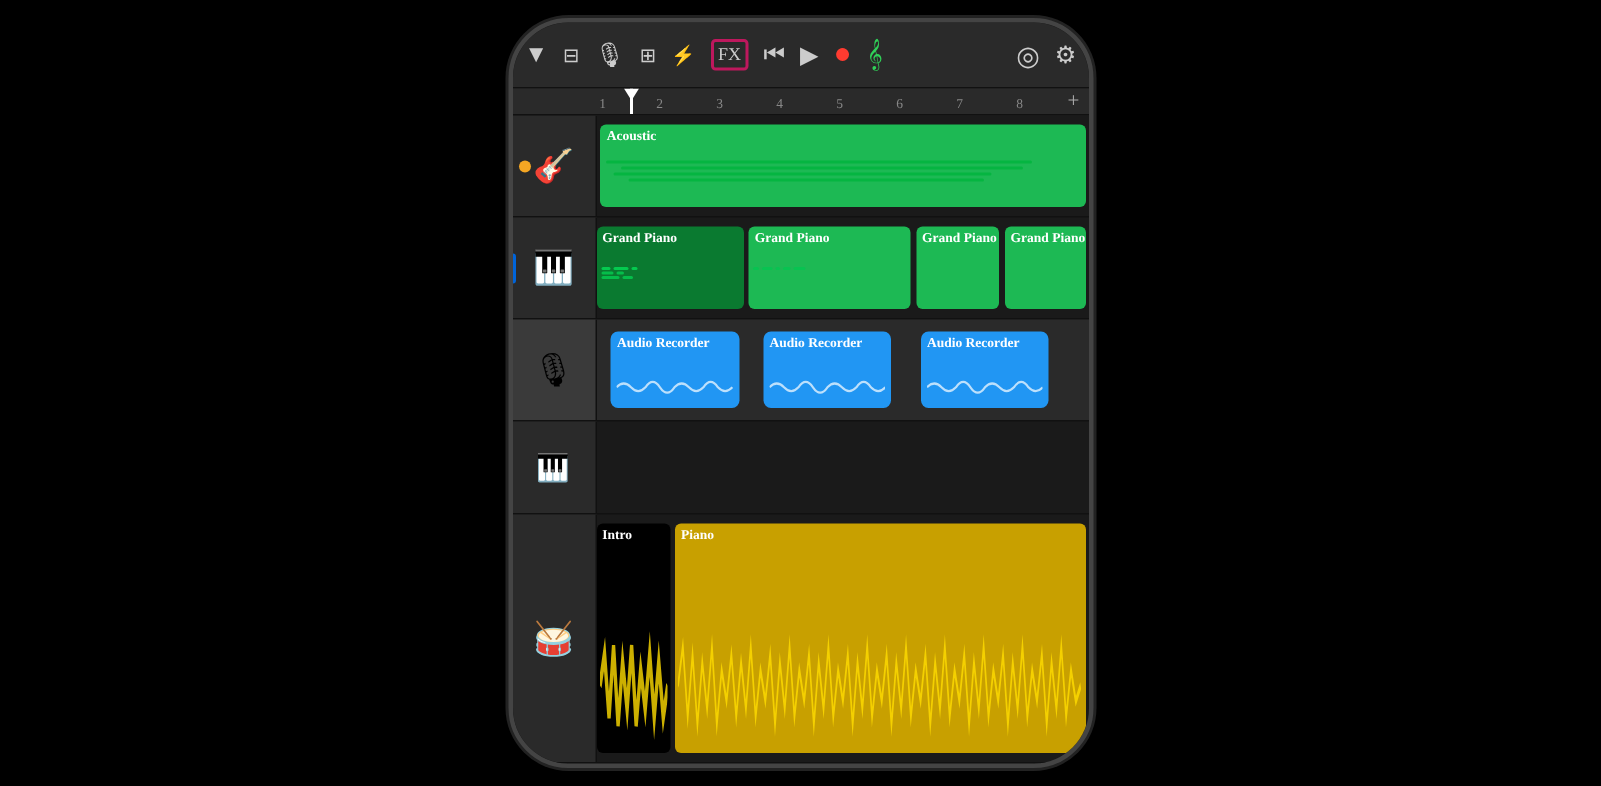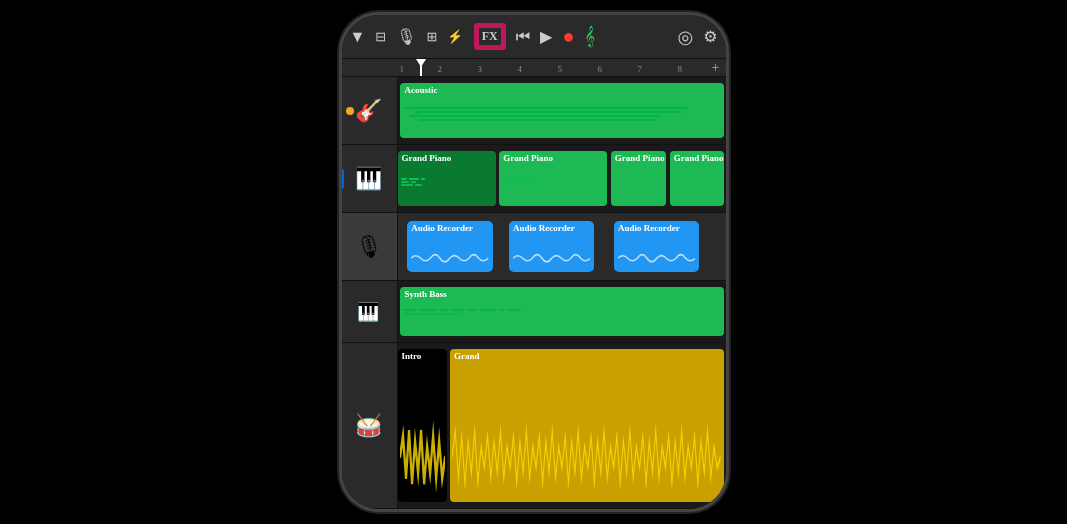--- a/index.html
+++ b/index.html
@@ -153,21 +153,21 @@
 <body>
 
 <div class="phone-frame">
 
   <div class="toolbar">
     <span class="toolbar-icon">▼</span>
     <span class="toolbar-icon" style="font-size:13px;">⊟</span>
     <span class="toolbar-icon">🎙</span>
     <span class="toolbar-icon" style="font-size:13px;">⊞</span>
     <span class="toolbar-icon" style="font-size:13px;">⚡</span>
-    <span class="toolbar-icon" style="font-size:12px;font-weight:bold;border:5px solid #be185d;border-radius:3px;padding:1px 3px;text-align:center;">FX</span>
+    <span class="toolbar-icon" style="font-size:12px;font-weight:normal;border:2px solid #be185d;border-radius:3px;padding:1px 3px;text-align:center;">FX</span>
     <span class="toolbar-icon">⏮</span>
     <span class="toolbar-icon">▶</span>
     <span class="toolbar-icon red">●</span>
     <span class="toolbar-icon green" style="font-size:18px;">𝄞</span>
     <div class="toolbar-spacer"></div>
     <span class="toolbar-icon" style="font-size:18px;">◎</span>
     <span class="toolbar-icon" style="font-size:16px;">⚙</span>
   </div>
 
   <div class="ruler">
@@ -296,63 +296,40 @@
           
           
         </div>
       </div>
     </div>
 
     <div class="track-row" style="height:62px;">
       <div class="track-header">
         <span class="track-icon" style="font-size:18px;">🎹</span>
       </div>
-      <div class="track-content">
-        <div style="position:absolute;left:2px;top:6px;bottom:6px;right:2px;background:#1db954;border-radius:4px;overflow:hidden;">
-          <span style="position:absolute;top:2px;left:5px;font-size:9px;font-weight:bold;color:#fff;">Synth Bass</span>
-          <div style="position:absolute;bottom:3px;left:4px;right:4px;height:50%;">
-            <div style="display:flex;gap:2px;margin-bottom:2px;flex-wrap:wrap;">
-              <div style="width:12px;height:2px;background:rgba(0,180,60,0.7);border-radius:1px;"></div>
-              <div style="width:20px;height:2px;background:rgba(0,180,60,0.7);border-radius:1px;"></div>
-              <div style="width:8px;height:2px;background:rgba(0,180,60,0.7);border-radius:1px;"></div>
-              <div style="width:15px;height:2px;background:rgba(0,180,60,0.7);border-radius:1px;"></div>
-              <div style="width:10px;height:2px;background:rgba(0,180,60,0.7);border-radius:1px;"></div>
-              <div style="width:18px;height:2px;background:rgba(0,180,60,0.7);border-radius:1px;"></div>
-              <div style="width:6px;height:2px;background:rgba(0,180,60,0.7);border-radius:1px;"></div>
-              <div style="width:14px;height:2px;background:rgba(0,180,60,0.7);border-radius:1px;"></div>
-            </div>
-            <div style="display:flex;gap:2px;flex-wrap:wrap;">
-              <div style="width:16px;height:2px;background:rgba(0,180,60,0.5);border-radius:1px;"></div>
-              <div style="width:9px;height:2px;background:rgba(0,180,60,0.5);border-radius:1px;"></div>
-              <div style="width:22px;height:2px;background:rgba(0,180,60,0.5);border-radius:1px;"></div>
-              <div style="width:4px;height:2px;background:rgba(0,180,60,0.5);border-radius:1px;"></div>
-            </div>
-          </div>
-        </div>
-      </div>
     </div>
 
     <div class="track-row" style="height:68px;flex:1;">
       <div class="track-header">
         <span class="track-icon">🥁</span>
       </div>
       <div class="track-content">
 
         <div style="position:absolute;left:0;top:6px;bottom:6px;width:15%;background:#000000;border-radius:4px;overflow:hidden;">
           <span style="position:absolute;top:2px;left:4px;font-size:9px;font-weight:bold;color:#fff;">Intro</span>
 
           <div style="position:absolute;bottom:3px;left:2px;right:2px;height:55%;display:flex;align-items:center;gap:1px;">
             <svg width="100%" height="100%" viewBox="0 0 30 16" preserveAspectRatio="none">
               <path d="M0,8 L2,4 L4,12 L6,3 L8,13 L10,5 L12,11 L14,3 L16,13 L18,6 L20,11 L22,4 L24,12 L26,5 L28,12 L30,8" stroke="rgba(255,220,0,0.8)" stroke-width="1.5" fill="none"></path>
             </svg>
           </div>
         </div>
 
         <div style="position:absolute;left:16%;top:6px;bottom:6px;right:2px;background:#c8a000;border-radius:4px;overflow:hidden;">
-          <span style="position:absolute;top:2px;left:4px;font-size:9px;font-weight:bold;color:#fff;">Grand</span>
+          <span style="position:absolute;top:2px;left:4px;font-size:9px;font-weight:bold;color:#fff;">Piano</span>
 
           <div style="position:absolute;bottom:3px;left:2px;right:2px;height:55%;display:flex;align-items:center;">
             <svg width="100%" height="100%" viewBox="0 0 250 16" preserveAspectRatio="none">
               <path d="M0,8 L3,3 L6,12 L9,4 L12,13 L15,5 L18,11 L21,3 L24,13 L27,6 L30,10 L33,4 L36,12 L39,5 L42,11 L45,3 L48,12 L51,6 L54,10 L57,4 L60,13 L63,5 L66,11 L69,3 L72,12 L75,6 L78,10 L81,4 L84,13 L87,5 L90,11 L93,3 L96,12 L99,6 L102,10 L105,4 L108,13 L111,5 L114,11 L117,3 L120,12 L123,6 L126,10 L129,4 L132,13 L135,5 L138,11 L141,3 L144,12 L147,6 L150,10 L153,4 L156,13 L159,5 L162,11 L165,3 L168,12 L171,6 L174,10 L177,4 L180,13 L183,5 L186,11 L189,3 L192,12 L195,6 L198,10 L201,4 L204,13 L207,5 L210,11 L213,3 L216,12 L219,6 L222,10 L225,4 L228,13 L231,5 L234,11 L237,3 L240,12 L243,6 L246,10 L249,8" stroke="rgba(255,220,0,0.8)" stroke-width="1" fill="none"></path>
             </svg>
           </div>
         </div>
       </div>
     </div>
 

